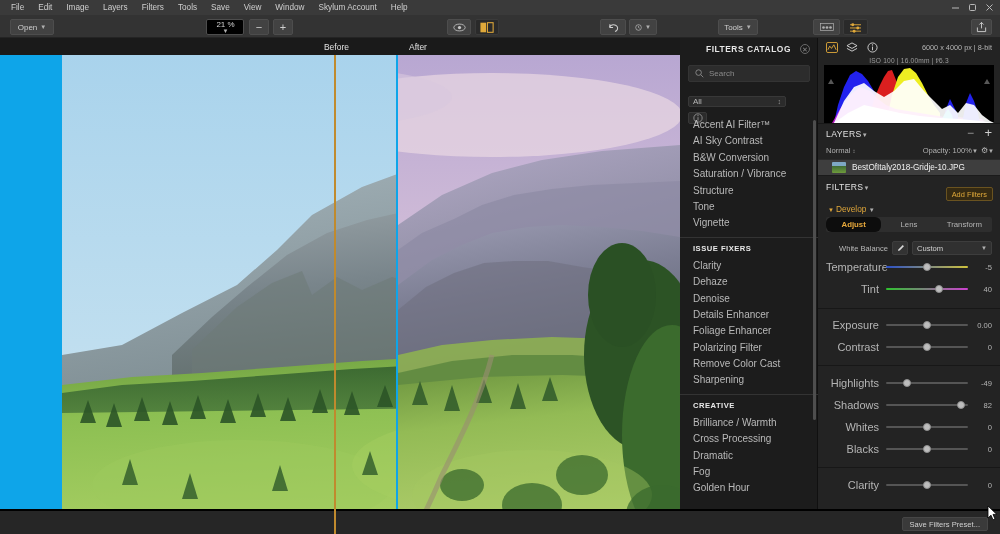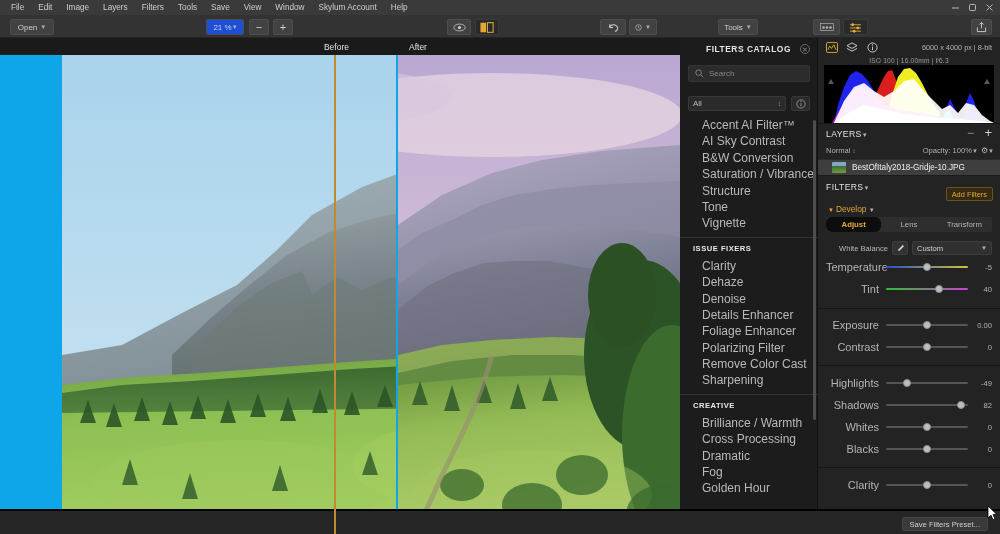--- a/index.html
+++ b/index.html
@@ -34,23 +34,23 @@
     position: absolute; height: 16px; background: #424242; border: 1px solid #4d4d4d;
     border-radius: 2px; color: #cfcfcf; font-size: 8px; display: flex; align-items: center;
     justify-content: center; gap: 3px; padding: 0 5px; cursor: default; top: 4px;
   }
   .tb-btn.dark { background: #2a2a2a; border-color: #3a3a3a; }
   .tb-btn.icon { padding: 0; }
   .caret { font-size: 6px; color: #b0b0b0; line-height: 1; position: relative; top: -0.5px; }
 
   .zoomval {
     position: absolute; top: 4px; left: 206px; width: 38px; height: 16px;
-    background: #1d4ed8; border: 1px solid #4d4d4d; border-radius: 2px;
+    background: #000000; border: 1px solid #4d4d4d; border-radius: 2px;
     font-size: 8px; display: flex; align-items: center; justify-content: center;
-    padding: 0 3px 0 4px; color: #d2d2d2;
+    padding: 0 3px 0 4px; color: #d2d2d2; flex-direction: column;
   }
   .zbtn {
     position: absolute; top: 4px; width: 20px; height: 16px; background: #424242;
     border: 1px solid #4d4d4d; border-radius: 2px; color: #d0d0d0; font-size: 11px;
     display: flex; align-items: center; justify-content: center; line-height: 1;
   }
 
   
   .canvas {
     position: absolute; left: 0; top: 38px; width: 680px; height: 496px; background: #0ea5e9;
@@ -81,33 +81,33 @@
     font-size: 8.4px; letter-spacing: .55px; color: #e6e6e6; font-weight: bold; }
   .cat-close { position: absolute; right: 7px; top: 6px; width: 10px; height: 10px;
     border-radius: 50%; border: 1px solid #6a6a6a; color: #8a8a8a; font-size: 7px;
     display: flex; align-items: center; justify-content: center; line-height: 1; }
   .cat-search {
     position: absolute; left: 8px; top: 27px; width: 122px; height: 17px;
     background: #2c2c2c; border: 1px solid #343434; border-radius: 2px;
     display: flex; align-items: center; gap: 5px; padding-left: 6px;
     font-size: 8px; color: #8a8a8a; text-align: right;
   }
-  .cat-filterrow { position: absolute; left: 8px; top: 58px; width: 122px; height: 15px; display: flex; gap: 5px; }
+  .cat-filterrow { position: absolute; left: 8px; top: 58px; width: 122px; height: 15px; display: flex; gap: 5px; flex-direction: column; }
   .cat-select {
     width: 98px; height: 15px; background: #2b2b2b; border: 1px solid #383838; border-radius: 2px;
     font-size: 8px; color: #b8b8b8; display: flex; align-items: center; justify-content: space-between;
     padding: 0 4px;
   }
   .cat-info { width: 19px; height: 15px; background: #2b2b2b; border: 1px solid #383838;
     border-radius: 2px; display: flex; align-items: center; justify-content: center; }
   .cat-list { position: absolute; left: 0; top: 79px; width: 138px; height: 417px; overflow: hidden; }
   .cat-group-title { font-size: 7.6px; font-weight: bold; color: #e8e8e8; letter-spacing: .5px;
     padding: 6px 0 5px 13px; }
-  .cat-item { font-size: 12px; color: #b9b9b9; padding: 0 0 0 13px; height: 16.4px; line-height: 16.4px;
-    white-space: nowrap; margin-left: 9px; }
+  .cat-item { font-size: 10px; color: #b9b9b9; padding: 0 0 0 13px; height: 16.4px; line-height: 16.4px;
+    white-space: nowrap; }
   .cat-div { height: 1px; background: #333; margin: 5px 0 0 0; }
   .cat-scroll { position: absolute; right: 1px; top: 82px; width: 3px; height: 300px;
     background: #4e4e4e; border-radius: 2px; }
 
   
   .right { position: absolute; left: 818px; top: 38px; width: 182px; height: 496px; background: #232323; }
 
   .hist-head { position: relative; height: 18px; background: #232323; }
   .hist-icons { position: absolute; left: 8px; top: 3px; display: flex; gap: 8px; align-items: center; }
   .hico { width: 12px; height: 12px; display: flex; align-items: center; justify-content: center; }

